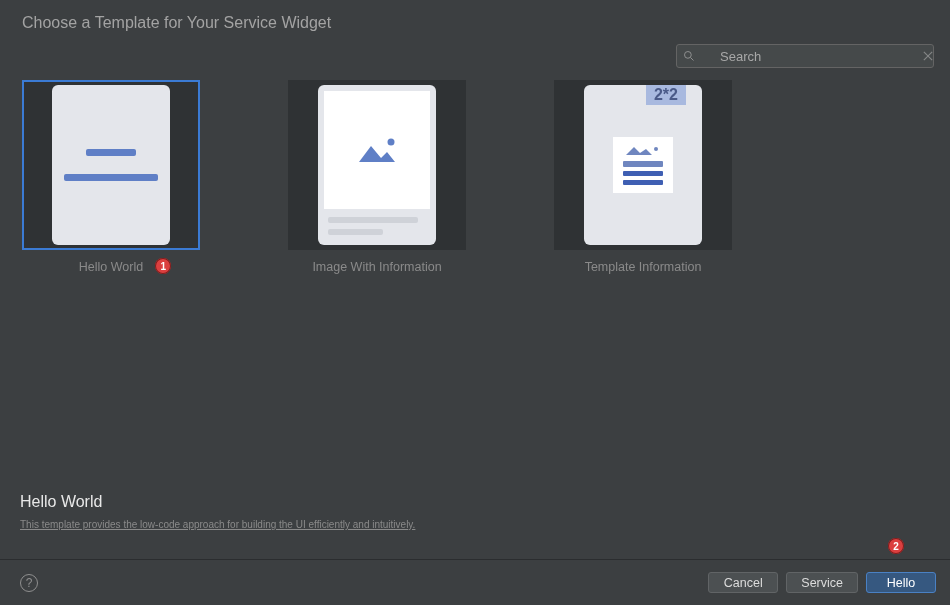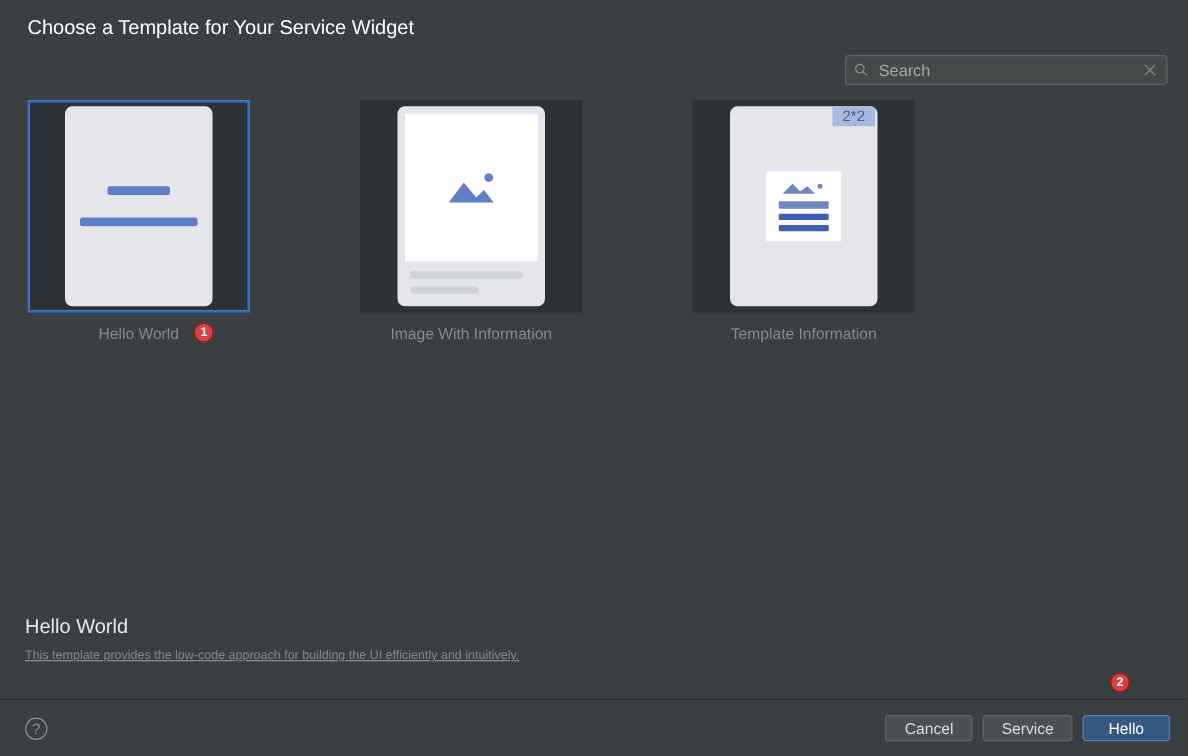--- a/index.html
+++ b/index.html
@@ -35,34 +35,34 @@
     position: relative;
     width: 950px; height: 605px;
     display: flex; flex-direction: column;
   }
   .header {
     padding: 14px 22px 4px 22px;
   }
   .title {
     font-size: 16px;
     font-weight: 400;
-    color: #ffffff;
+    color: #a3a3a3;
   }
   .search-row {
     display: flex; justify-content: flex-end;
     padding: 8px 16px 10px 22px;
   }
   .search {
     width: 258px; height: 24px;
     background: var(--search-bg);
     border: 1px solid var(--search-border);
     border-radius: 3px;
     display: flex; align-items: center;
     padding: 0 6px;
-    gap: 6px;
+    gap: 23px;
   }
   .search .mag {
     width: 12px; height: 12px;
     flex: 0 0 auto;
     opacity: .7;
   }
   .search input {
     flex: 1;
     background: transparent;
     border: none; outline: none;
@@ -129,26 +129,26 @@
     flex: 1;
     background: var(--card-panel);
     display:flex;align-items:center;justify-content:center;
   }
   .iwi-lines { padding: 8px 4px 4px 4px; display:flex;flex-direction:column;gap:6px;}
   .iwi-l1 { width: 90px; height:6px; background:#cfd2d8; border-radius:2px;}
   .iwi-l2 { width: 55px; height:6px; background:#cfd2d8; border-radius:2px;}
 
   
   .imm-badge {
-    position:absolute; top:0; right:2px;
+    position:absolute; top:0; right:16px;
     background: var(--size-badge);
     color: #4a5a88;
-    font-size: 12px;
+    font-size: 16px;
     padding: 1px 8px;
-    font-weight: 400;
+    font-weight: 700;
   }
   .imm-card {
     position:absolute; top:50%; left:50%;
     transform: translate(-50%,-50%);
     width: 60px; height: 56px;
     background: var(--card-panel);
     display:flex; flex-direction:column; align-items:center; justify-content:center;
     gap:4px;
   }
   .imm-b1 { width: 40px; height:6px; background:#6f86bf; border-radius:1px;}

